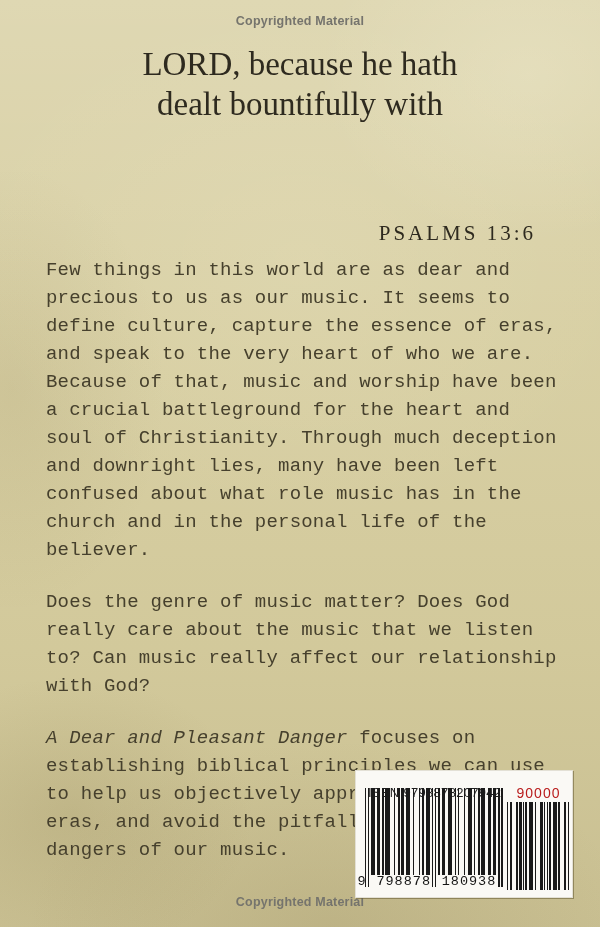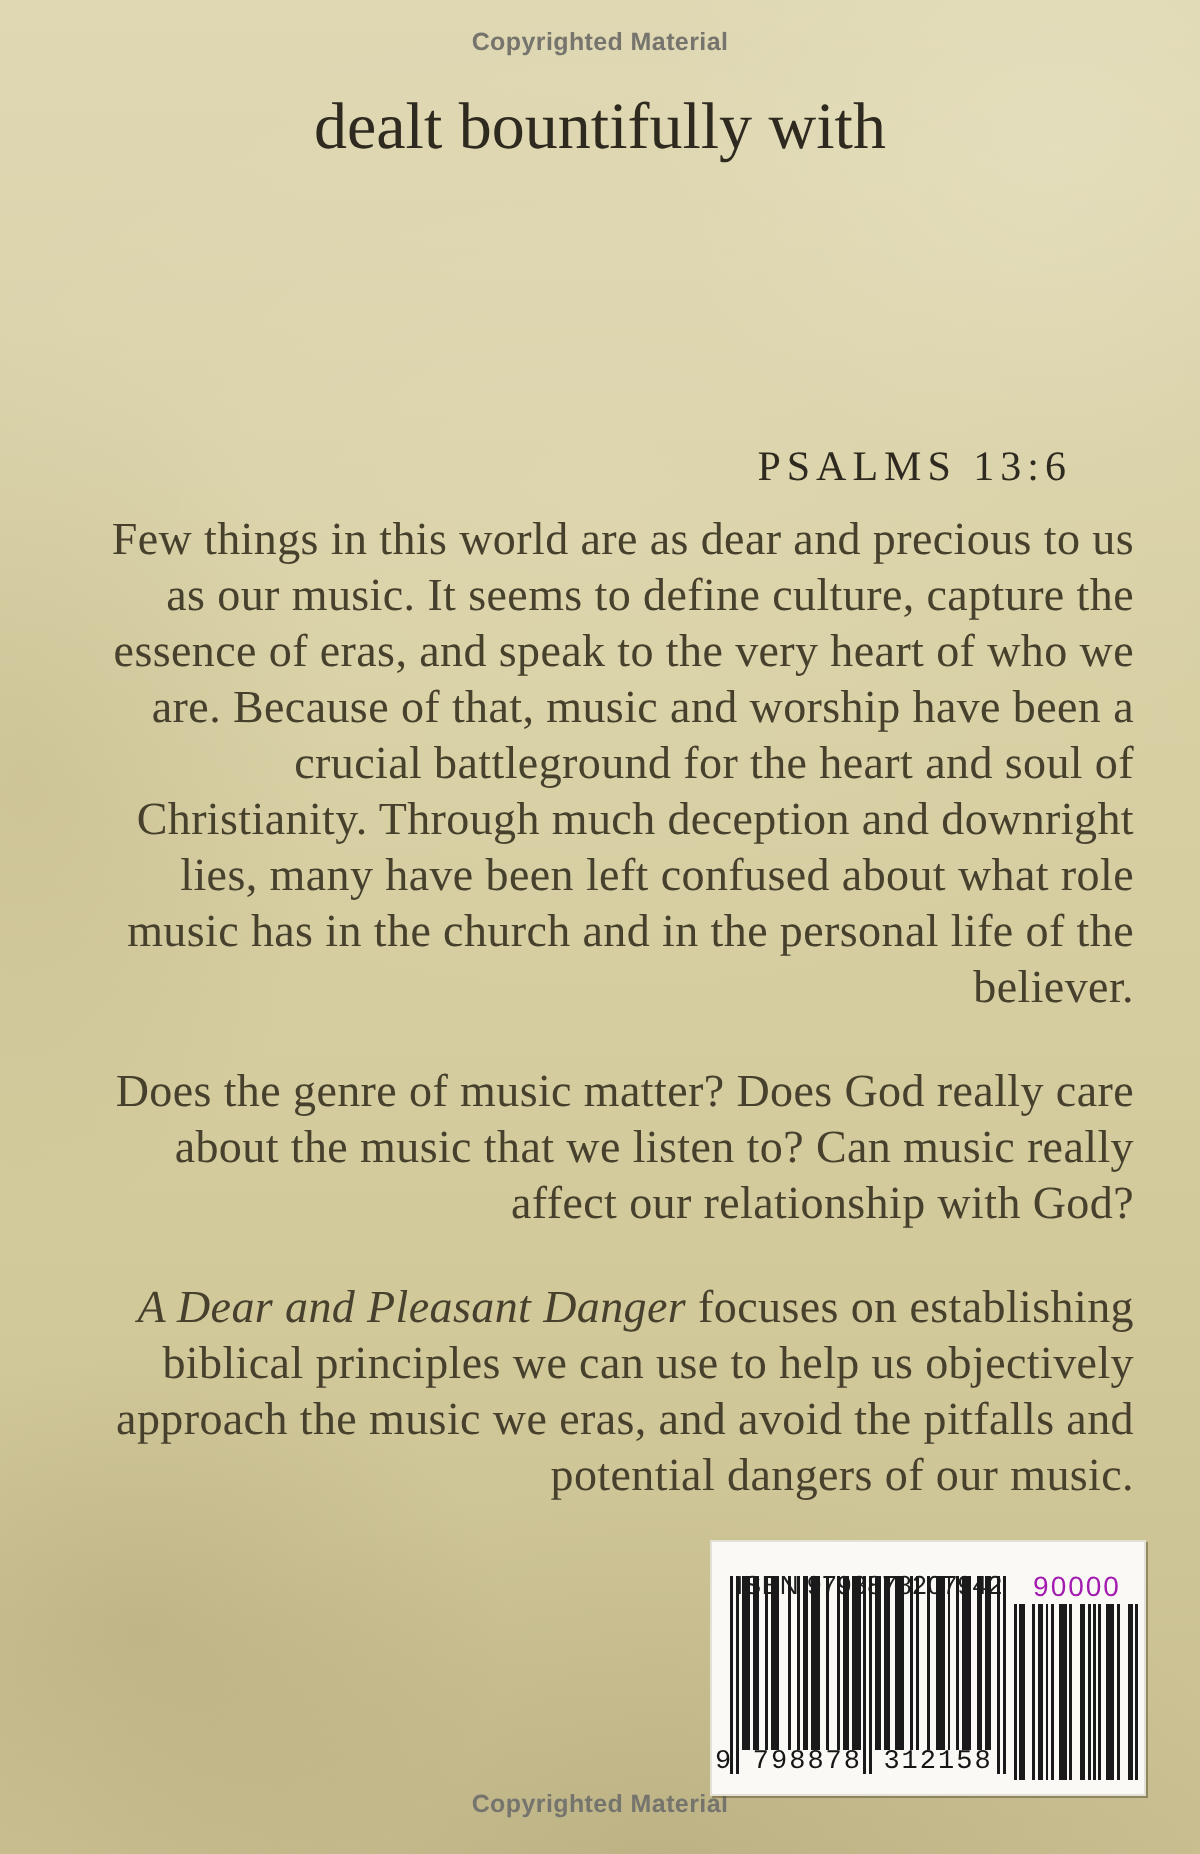--- a/index.html
+++ b/index.html
@@ -50,26 +50,25 @@
     top: 221px; right: 64px;
     font-family: "Liberation Serif", "DejaVu Serif", serif;
     font-size: 21px;
     letter-spacing: 3px;
     color: var(--quote-text, #2e2a1f);
   }
 
   .body-text {
     position: absolute;
     top: 256px; left: 46px; width: 521px;
-    font-family: Liberation Serif, serif;
-    font-size: 23px;
+    font-family: Liberation Mono, monospace;
+    font-size: 19px;
     line-height: 28px;
     letter-spacing: 0.2px;
     color: var(--body-text, #46402d);
-    text-align: right;
   }
   .body-text p { margin: 0 0 24px 0; }
   .body-text em { font-style: italic; }
 
   .barcode-box {
     position: absolute;
     left: 355px; top: 770px;
     width: 218px; height: 128px;
     background: var(--barcode-box-background, #faf9f5);
     box-shadow: 1px 1px 0 rgba(100,90,50,0.55), inset 0 0 0 1px rgba(160,152,120,0.25);
@@ -85,21 +84,21 @@
     white-space: nowrap;
     margin-top: 11px;
   }
   .price-code {
     position: absolute;
     top: 15px; left: 152px; width: 63px;
     text-align: center;
     font-family: "Liberation Sans", "DejaVu Sans", sans-serif;
     font-size: 14px;
     letter-spacing: 1px;
-    color: #a21caf;
+    color: #b91c1c;
   }
   #main-barcode { position: absolute; left: 10px; top: 18px; shape-rendering: crispEdges; }
   #addon-barcode { position: absolute; left: 152px; top: 32px; shape-rendering: crispEdges; }
   .digits span {
     position: absolute;
     top: 105px;
     font-family: "Liberation Mono", "DejaVu Sans Mono", monospace;
     font-size: 13.5px;
     line-height: 1;
     color: #151515;
@@ -109,20 +108,21 @@
   .digit-group-right { left: 84px; width: 60px; text-align: center; letter-spacing: 1px; }
 </style>
 </head>
 <body>
 
 <div class="cover">
 
   <div class="notice notice-top">Copyrighted Material</div>
 
   <div class="quote">
+    <div>LORD, because he hath</div>
     <div>dealt bountifully with</div>
   </div>
 
   <div class="reference">PSALMS 13:6</div>
 
   <div class="body-text">
     <p>Few things in this world are as dear and precious to us as our music. It seems to define culture, capture the essence of eras, and speak to the very heart of who we are. Because of that, music and worship have been a crucial battleground for the heart and soul of Christianity. Through much deception and downright lies, many have been left confused about what role music has in the church and in the personal life of the believer.</p>
     <p>Does the genre of music matter? Does God really care about the music that we listen to? Can music really affect our relationship with God?</p>
     <p><em>A Dear and Pleasant Danger</em><span> focuses on establishing biblical principles we can use to help us objectively approach the music we eras, and avoid the pitfalls and potential dangers of our music.</span></p>
   </div>
@@ -205,19 +205,19 @@
         <rect x="47.52" y="0" width="1.32" height="88" fill="#1a1a1a"></rect>
         <rect x="48.84" y="0" width="1.32" height="88" fill="#1a1a1a"></rect>
         <rect x="51.48" y="0" width="1.32" height="88" fill="#1a1a1a"></rect>
         <rect x="56.76" y="0" width="1.32" height="88" fill="#1a1a1a"></rect>
         <rect x="58.08" y="0" width="1.32" height="88" fill="#1a1a1a"></rect>
         <rect x="60.72" y="0" width="1.32" height="88" fill="#1a1a1a"></rect>
       </svg>
     <div class="digits">
       <span class="digit-lead">9</span>
       <span class="digit-group-left">798878</span>
-      <span class="digit-group-right">312158</span>
+      <span class="digit-group-right">180938</span>
     </div>
   </div>
 
   <div class="notice notice-bottom">Copyrighted Material</div>
 
 </div>
 
 </body></html>

